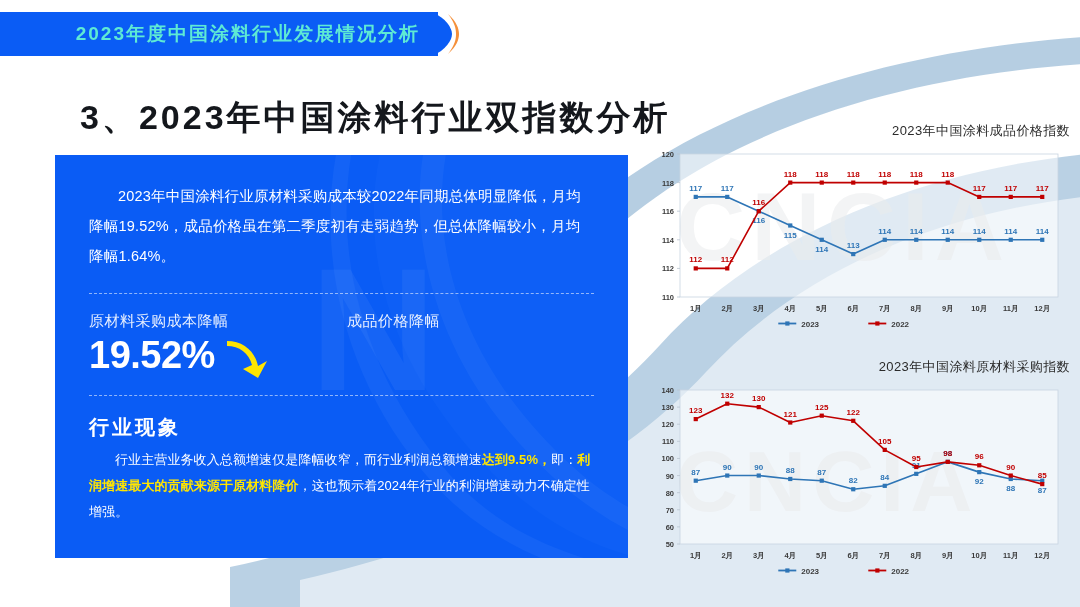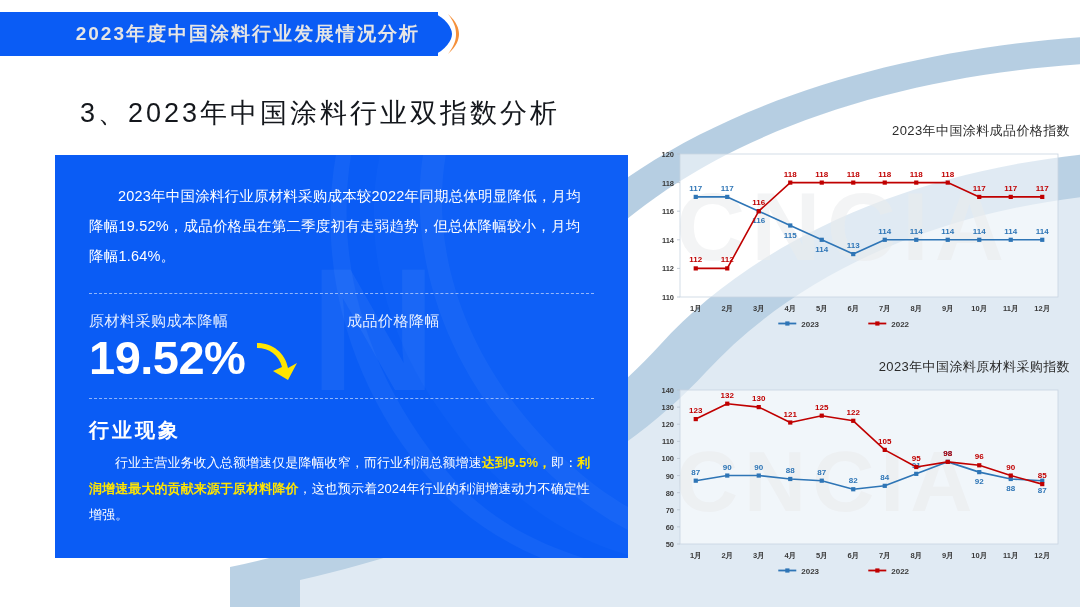--- a/index.html
+++ b/index.html
@@ -14,30 +14,30 @@
   
   .bg-svg{position:absolute;left:0;top:0;width:1080px;height:607px;pointer-events:none;}
 
   
   .header-banner{
     position:absolute;left:0;top:12px;width:438px;height:44px;
     background:#0a5cf5;display:flex;align-items:center;justify-content:flex-end;
     padding-right:18px;box-sizing:border-box;z-index:6;
   }
   .header-banner .htxt{
-    color:#e5e5e5;font-size:19px;font-weight:bold;letter-spacing:2px;white-space:nowrap;
+    color:#5eead4;font-size:19px;font-weight:bold;letter-spacing:2px;white-space:nowrap;
   }
   .banner-tail{
     position:absolute;left:432px;top:12px;width:28px;height:44px;z-index:5;
   }
 
   
   .main-title{
     position:absolute;left:80px;top:95px;z-index:6;
-    font-size:27px;font-weight:normal;color:#14171c;letter-spacing:3px;white-space:nowrap;
+    font-size:34px;font-weight:bold;color:#14171c;letter-spacing:3px;white-space:nowrap;
   }
 
   
   .panel{
     position:absolute;left:55px;top:155px;width:573px;height:403px;
     background:#0a5cf5;z-index:4;overflow:hidden;
   }
   .panel-wm{position:absolute;left:0;top:0;width:573px;height:403px;opacity:.40;}
 
   .panel-inner{position:relative;z-index:2;height:100%;box-sizing:border-box;padding:26px 34px 0 34px;}
@@ -51,21 +51,21 @@
     border:0;border-top:1px dashed rgba(255,255,255,.55);
     margin:22px 0 0 0;height:0;
   }
 
   .metrics{display:flex;margin-top:18px;}
   .metric{position:relative;}
   .metric.m1{width:258px;}
   .metric.m2{width:240px;}
   .metric .mlabel{color:#e8f0ff;font-size:15px;letter-spacing:.5px;}
   .metric .mrow{display:flex;align-items:center;margin-top:2px;}
-  .metric .mvalue{color:#ffffff;font-size:47px;font-weight:bold;letter-spacing:-.5px;line-height:1.05;}
+  .metric .mvalue{color:#ffffff;font-size:38px;font-weight:bold;letter-spacing:-.5px;line-height:1.05;}
   .arrow-ic{margin-left:10px;margin-top:6px;}
 
   .dash-sep2{
     border:0;border-top:1px dashed rgba(255,255,255,.55);
     margin:16px 0 0 0;height:0;
   }
 
   .phenom-title{
     color:#ffffff;font-size:20px;font-weight:bold;letter-spacing:3px;margin-top:18px;
   }

